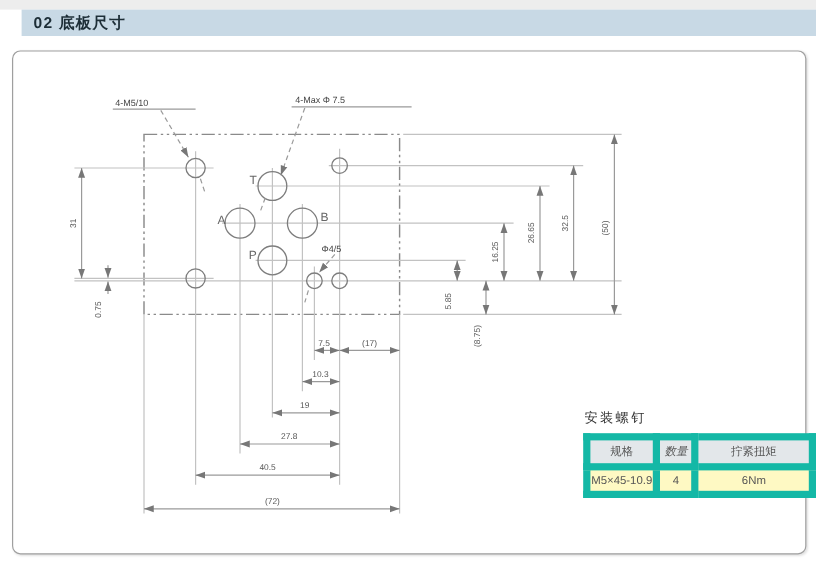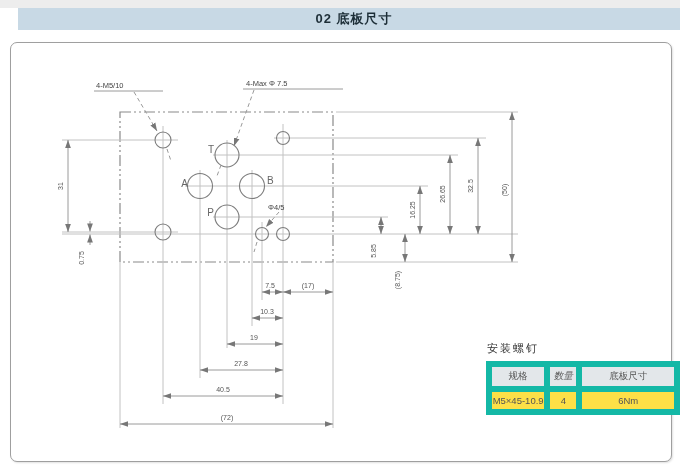--- a/index.html
+++ b/index.html
@@ -1,36 +1,36 @@
 <!DOCTYPE html>
 <html><head>
 <meta charset="utf-8">
 <style>
   html,body{margin:0;padding:0;background:#fff;}
   body{position:relative;width:680px;height:471px;font-family:"Liberation Sans",sans-serif;overflow:hidden;}
   .top-strip{position:absolute;left:0;top:0;width:680px;height:8px;background:#ededed;}
   .header-bar{position:absolute;left:18px;top:8px;width:662px;height:22px;background:#c8d9e5;}
-  .header-bar .title{display:block;line-height:22px;padding-left:10px;font-size:13px;font-weight:bold;color:#1d2e37;letter-spacing:1px;text-align:center;}
+  .header-bar .title{display:block;line-height:22px;padding-left:10px;font-size:13px;font-weight:bold;color:#1d2e37;letter-spacing:1px;}
   .panel{position:absolute;left:10px;top:42px;width:660px;height:418px;background:#fff;border:1px solid #9f9f9f;border-radius:7px;box-shadow:1px 1px 2px rgba(0,0,0,0.12);}
   svg.drawing{position:absolute;left:0;top:0;width:680px;height:471px;}
   svg text{font-family:"Liberation Sans",sans-serif;}
   .dim-t{font-size:7px;fill:#555;}
   .call-t{font-size:7.5px;fill:#444;}
   .port-t{font-size:10px;fill:#666;}
   .thin{stroke:#c2c2c2;stroke-width:1;}
   .dimln{stroke:#9a9a9a;stroke-width:1;}
   .lead{stroke:#9a9a9a;stroke-width:1;stroke-dasharray:4 3;fill:none;}
   .hole{stroke:#7d7d7d;stroke-width:1.1;fill:none;}
   .outline{stroke:#8a8a8a;stroke-width:1.2;fill:none;stroke-dasharray:11 3 2 3 2 3;}
   .tbl-wrap{position:absolute;left:446px;top:341px;padding-left:40px;}
   .tbl-title{font-size:11px;color:#333;letter-spacing:2px;margin:0 0 5px 1px;}
   table.screw{border-collapse:collapse;font-size:9.5px;color:#555;}
   table.screw th,table.screw td{border:6px solid #14b8a6;text-align:center;font-weight:normal;padding:0;}
   table.screw th{background:#e3e7ea;height:19px;color:#555;}
-  table.screw td{background:#fde047;height:17px;}
+  table.screw td{background:#fef9c3;height:17px;}
   .c1{width:59px;} .c2{width:32px;font-style:italic;} .c3{width:116px;}
 </style>
 </head>
 <body>
 
 <div class="top-strip"></div>
 <div class="header-bar">
   <span class="title">02 底板尺寸</span>
 </div>
 <div class="panel"></div>
@@ -137,21 +137,21 @@
   </g>
 </svg>
 
 <div class="tbl-wrap">
   <div class="tbl-title">安装螺钉</div>
   <table class="screw">
     <tbody>
         <tr>
       <th class="c1">规格</th>
       <th class="c2">数量</th>
-      <th class="c3">底板尺寸</th>
+      <th class="c3">拧紧扭矩</th>
     </tr>
     <tr>
       <td>M5×45-10.9</td>
       <td>4</td>
       <td>6Nm</td>
     </tr>
   </tbody>
     </table>
 </div>
 

